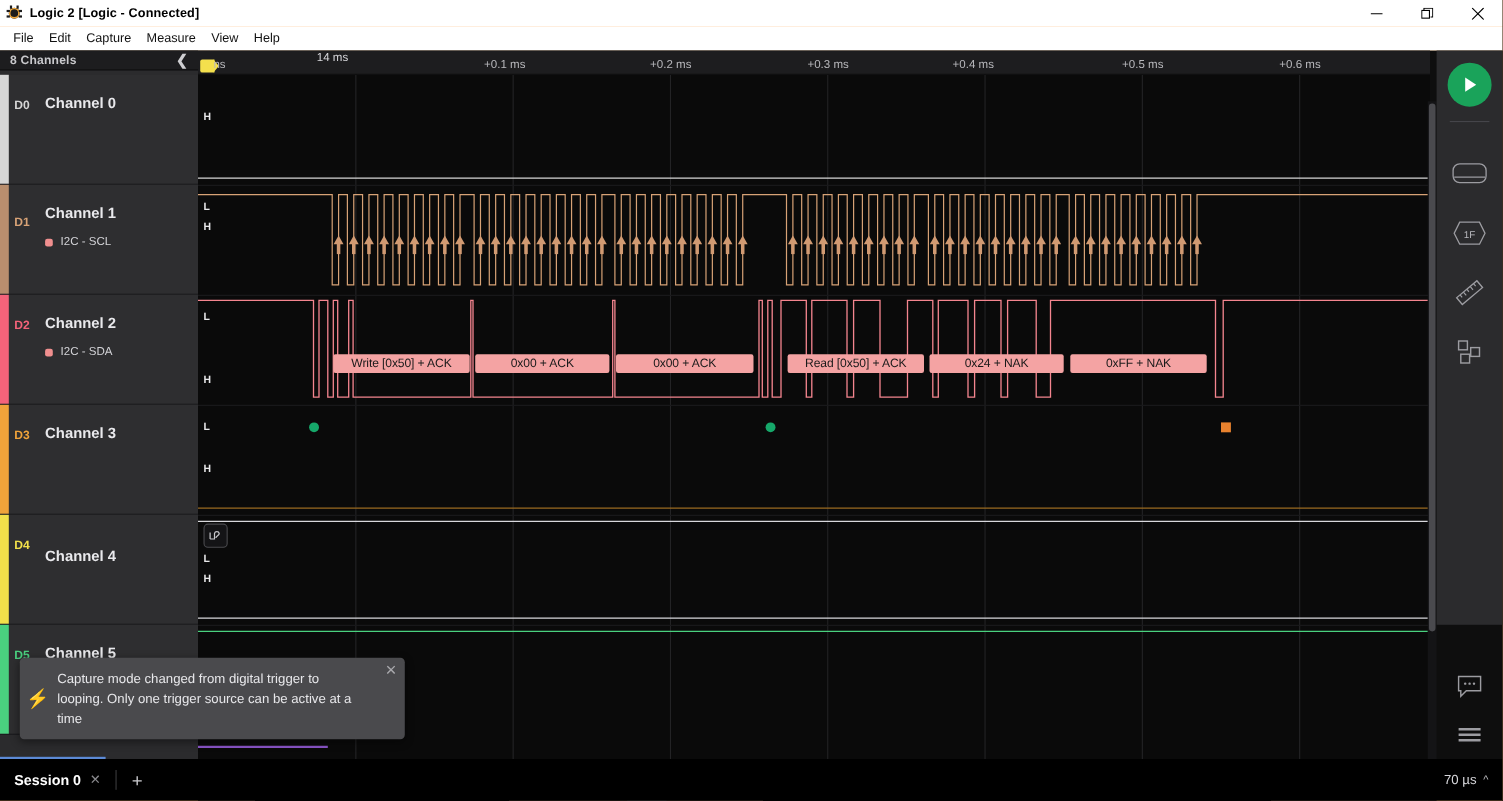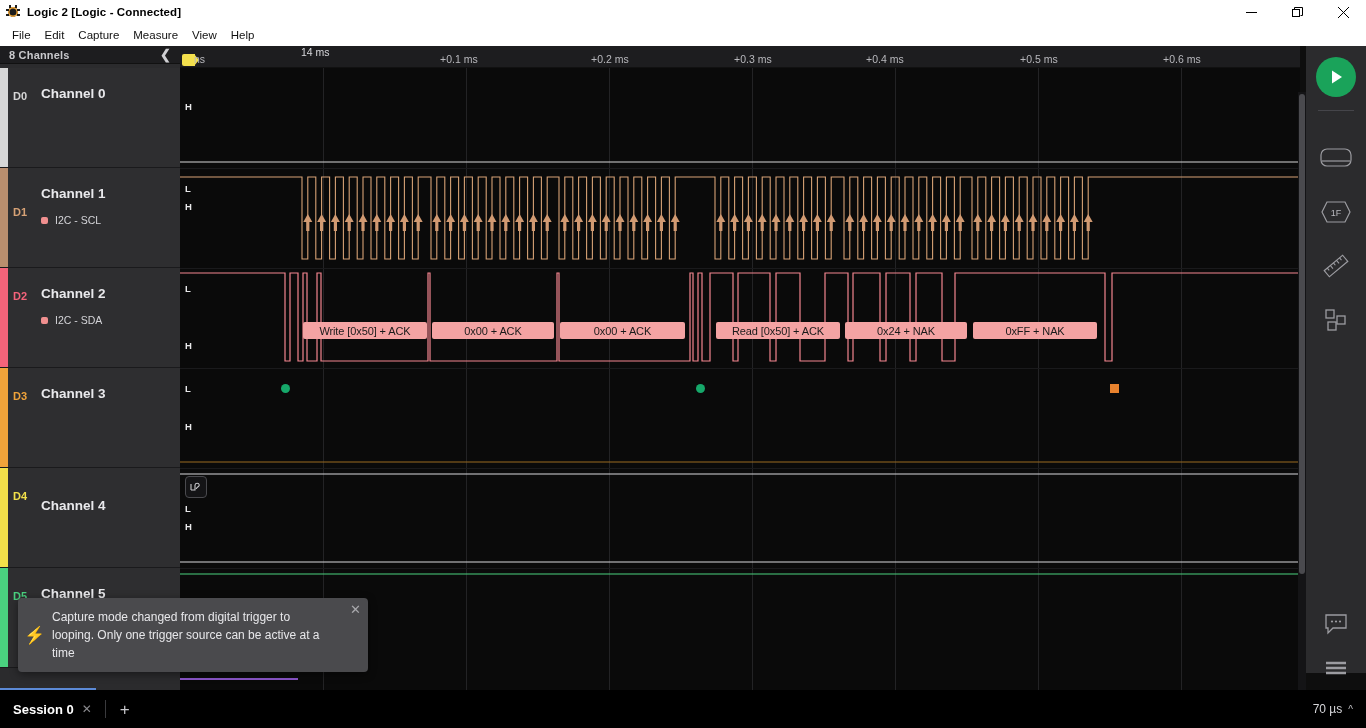--- a/index.html
+++ b/index.html
@@ -127,21 +127,21 @@
   }
   .marker-dot {
     position: absolute; width: 9px; height: 9px; border-radius: 50%; background: #16a86a;
   }
   .marker-sq {
     position: absolute; width: 9px; height: 9px; background: #e8822e;
   }
 
   
   .right-bar {
-    position: absolute; left: 1306px; top: 46px; width: 60px; height: 627px;
+    position: absolute; left: 1306px; top: 46px; width: 60px; height: 522px;
     background: #2b2b2d;
   }
   .play-btn {
     position: absolute; left: 10px; top: 11px; width: 40px; height: 40px;
     border-radius: 50%; background: #1aa35a; display: flex; align-items: center; justify-content: center;
   }
   .rb-div { position: absolute; left: 12px; top: 64px; width: 36px; height: 1px; background: #45454a; }
   .rb-icon {
     position: absolute; left: 10px; width: 40px; height: 40px;
     display: flex; align-items: center; justify-content: center;
@@ -241,21 +241,21 @@
       </div>
 
       <div class="ch-row" style="position:absolute;top:22px;height:100px;">
         <div class="ch-stripe" style="background:#d6d6d6"></div>
         <span class="ch-id" style="top:22px;color:#d6d6d6">D0</span>
         <span class="ch-name" style="top:18px;">Channel 0</span>
       </div>
 
       <div class="ch-row" style="position:absolute;top:122px;height:100px;">
         <div class="ch-stripe" style="background:#b98e6e"></div>
-        <span class="ch-id" style="top:38px;color:#d7a276">D1</span>
+        <span class="ch-id" style="top:28px;color:#d7a276">D1</span>
         <span class="ch-name" style="top:18px;">Channel 1</span>
         <div class="ch-an" style="top:46px;">
           <span class="dot"></span>
           <span class="an-lbl">I2C - SCL</span>
         </div>
       </div>
 
       <div class="ch-row" style="position:absolute;top:222px;height:100px;">
         <div class="ch-stripe" style="background:#f4637a"></div>
         <span class="ch-id" style="top:22px;color:#f4637a">D2</span>
@@ -285,21 +285,21 @@
       </div>
     </div>
 
     <div class="glitch-btn">
       <svg width="13" height="11" viewBox="0 0 13 11">
         <path d="M1 2v6M1 8h4V3a2.2 2.2 0 014.3 0c0 2-3 2-3 4" fill="none" stroke="#c9c9cd" stroke-width="1.1"></path>
       </svg>
     </div>
 
     <div class="ruler">
-      <div class="big-lbl" style="left:121px;">14 ms</div>
+      <div class="big-lbl" style="left:108px;">14 ms</div>
       <div class="trig-flag"></div>
       <div class="trig-txt">ns</div>
       <div class="tick-lbl" style="left:260px;">+0.1 ms</div>
       <div class="tick-lbl" style="left:411px;">+0.2 ms</div>
       <div class="tick-lbl" style="left:554px;">+0.3 ms</div>
       <div class="tick-lbl" style="left:686px;">+0.4 ms</div>
       <div class="tick-lbl" style="left:840px;">+0.5 ms</div>
       <div class="tick-lbl" style="left:983px;">+0.6 ms</div>
     </div>
 

